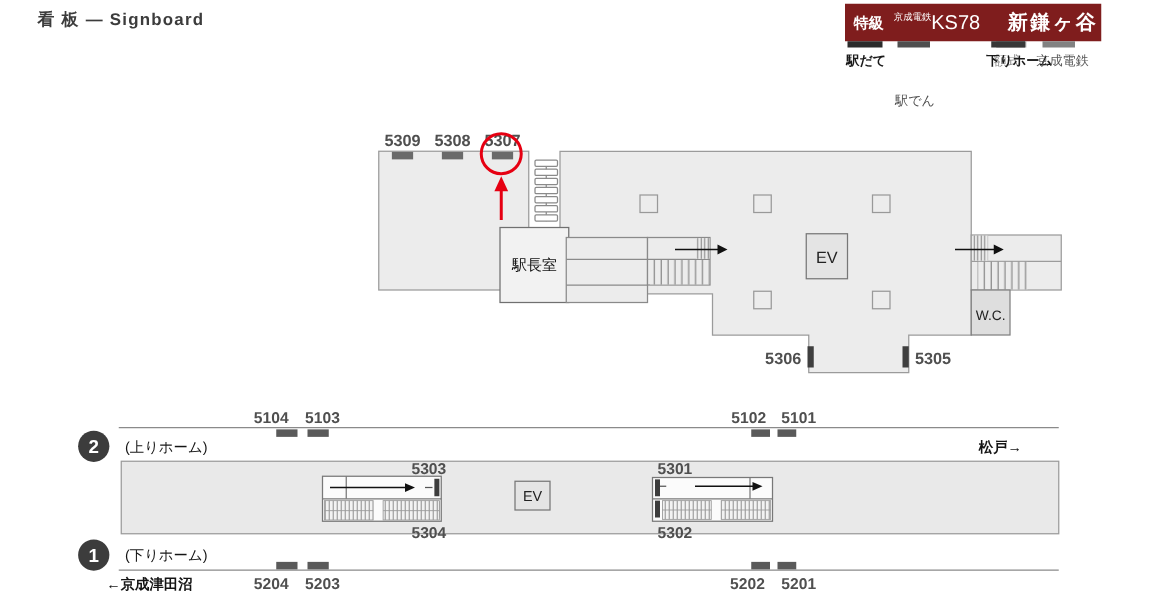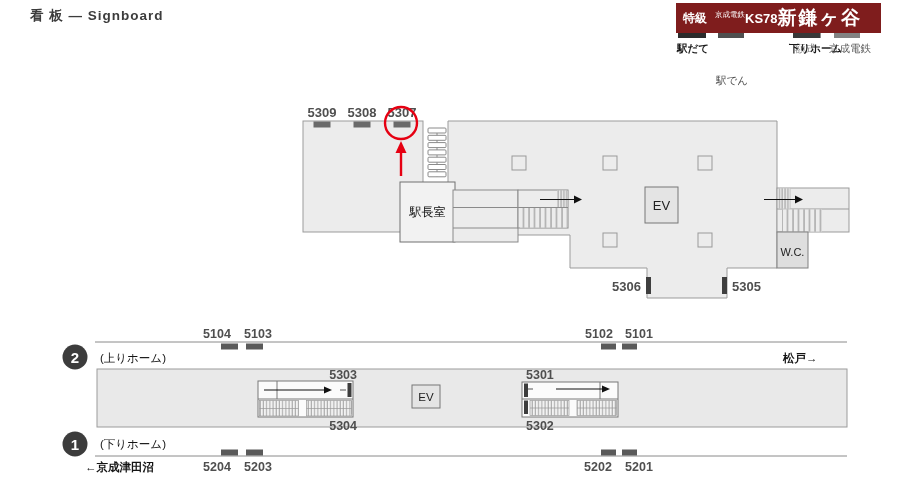--- a/index.html
+++ b/index.html
@@ -5,22 +5,22 @@
   html,body{margin:0;padding:0;background:#ffffff;width:919px;height:491px;overflow:hidden;
     font-family:"Liberation Sans","DejaVu Sans",sans-serif;}
   .abs{position:absolute;}
   #page-title{left:30px;top:7px;font-size:13.5px;font-weight:bold;color:#3c3c3c;letter-spacing:1px;text-align:right;}
   
   #station-header{left:676px;top:3px;width:205px;height:30px;background:#7f1d1d;color:#fff;
     display:flex;align-items:center;}
   #station-header .grade{font-size:12px;font-weight:bold;padding:0 6px 0 7px;}
   #station-header .codeblock{display:flex;flex-direction:row;line-height:1;margin-left:2px;}
   #station-header .company{font-size:7.5px;}
-  #station-header .code{font-size:13px;font-weight:bold;margin-top:1px;}
-  #station-header .name{font-size:19px;font-weight:bold;letter-spacing:2px;margin-left:0;white-space:nowrap;}
+  #station-header .code{font-size:16px;font-weight:normal;margin-top:1px;}
+  #station-header .name{font-size:16px;font-weight:bold;letter-spacing:2px;margin-left:22px;white-space:nowrap;}
   
   .tab{position:absolute;top:33px;}
   .tab .bar{height:5px;margin-bottom:4px;}
   .tab .lbl{font-size:10.5px;white-space:nowrap;}
   .t0{left:675px;width:34px;} .t0 .bar{width:28px;background:#2b2b2b;margin-left:3px;} .t0 .lbl{color:#1a1a1a;font-weight:bold;text-align:right;}
   .t1{left:716px;width:32px;} .t1 .bar{width:26px;background:#4f4f4f;margin-left:2px;} .t1 .lbl{color:#4f4f4f;margin-top:36px;}
   .t2{left:795px;width:28px;} .t2 .bar{width:24px;background:#8c8c8c;margin-left:2px;} .t2 .lbl{color:#8a8a8a;}
   .t3{left:789px;width:38px;} .t3 .bar{width:27px;background:#383838;margin-left:4px;} .t3 .lbl{color:#1a1a1a;font-weight:bold;}
   .t4{left:829px;width:58px;} .t4 .bar{width:26px;background:#828282;margin-left:5px;} .t4 .lbl{color:#5a5a5a;}
   

